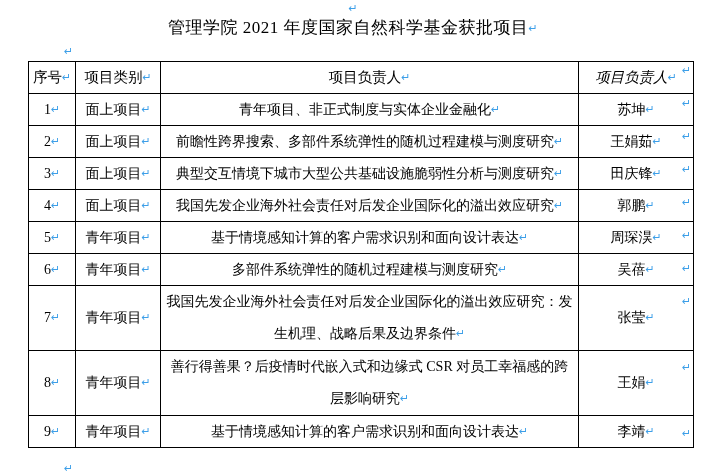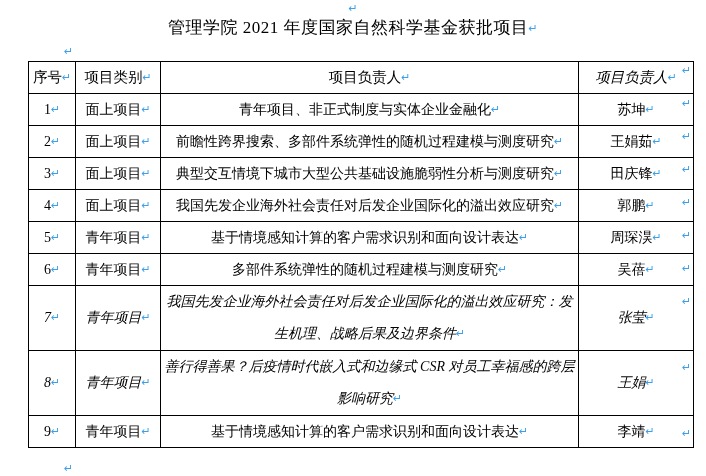--- a/index.html
+++ b/index.html
@@ -21,21 +21,21 @@
     border-collapse:collapse;table-layout:fixed;
     margin-left:28px;width:647px;
   }
   .grant-table td,.grant-table th{
     border:1px solid #000;text-align:center;vertical-align:middle;
     font-size:14px;font-weight:normal;padding:0 3px;line-height:31px;
   }
   .grant-table th{font-size:14.5px;}
   .grant-table tr{height:32px;}
   .grant-table tr.tall{height:65px;}
-  .grant-table tr.tall td{line-height:32px;font-style:italic;}
+  .grant-table tr.tall td{line-height:32px;}
   .col-no{width:40px;}
   .col-cat{width:78px;}
   .col-name{width:411px;}
   .col-leader{width:108px;font-style:italic;}
   .rowmarks span{position:absolute;left:682px;}
   .para-bottom{position:absolute;left:64px;top:460px;height:16px;line-height:16px;}
 </style>
 </head>
 <body>
 

